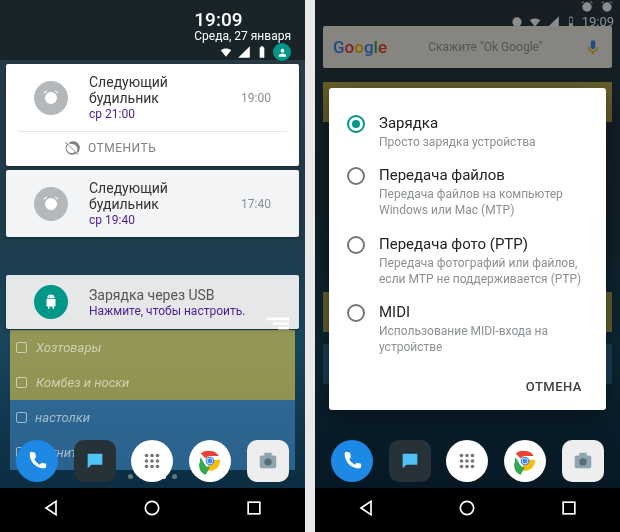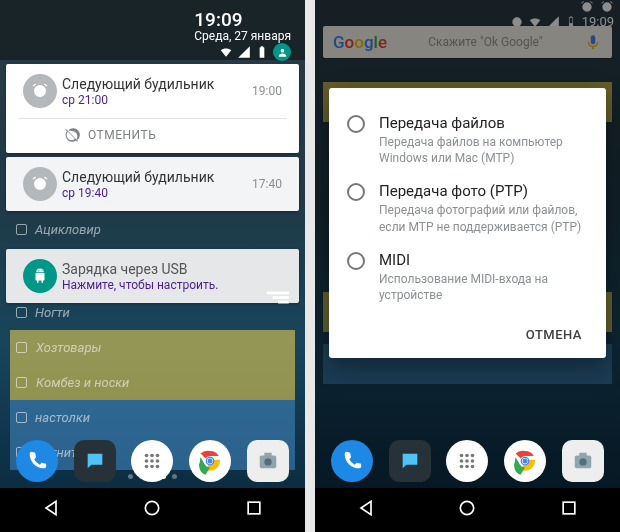--- a/index.html
+++ b/index.html
@@ -34,21 +34,21 @@
     padding:8px 14px 0 14px;
   }
   .shade-top .time{font-size:19px;font-weight:500;}
   .shade-top .date{font-size:12px;color:#ffffff;margin-top:-2px;}
   .notif-area{position:absolute;top:60px;left:0;right:0;}
   .card{
     background:#fff;border-radius:2px;margin:4px 6px;
     box-shadow:0 1px 3px rgba(0,0,0,.3);
     color:#333;
   }
-  .notif{display:flex;align-items:center;padding:10px 17px;gap:5px;}
+  .notif{display:flex;align-items:center;padding:10px 28px;gap:21px;}
   .nicon{width:34px;height:34px;border-radius:50%;background:#b5b8bb;display:flex;align-items:center;justify-content:center;}
   .nicon svg{width:18px;height:18px;fill:#fff;}
   .nicon.teal{background:#009688;}
   .nbody{flex:1;min-width:0;}
   .ntitle{font-size:14px;color:#333;}
   .nsub{font-size:12px;color:#4c1d95;margin-top:1px;}
   .ntime{font-size:12px;color:#8a8f93;margin-left:6px;}
   .divider{height:1px;background:#e3e5e7;margin:0 12px;}
   .action{display:flex;align-items:center;gap:8px;padding:8px 12px 10px 58px;font-size:12px;color:#7d8285;letter-spacing:.5px;}
   .action svg{width:16px;height:16px;fill:#7d8285;}
@@ -66,21 +66,21 @@
   .bg-dots span{width:5px;height:5px;border-radius:50%;background:rgba(255,255,255,.35);}
   .bg-dots span.active{background:#fff;}
 
   
   .dock{position:absolute;bottom:44px;left:0;right:0;height:54px;display:flex;justify-content:space-around;align-items:center;padding:0 8px;}
   .app{width:42px;height:42px;border-radius:50%;display:flex;align-items:center;justify-content:center;}
   .nav{position:absolute;bottom:0;left:0;right:0;height:44px;background:#000;display:flex;justify-content:space-around;align-items:center;}
   .nav svg{width:20px;height:20px;fill:#fff;}
 
   
-  .gbar{position:absolute;top:26px;left:8px;right:8px;height:32px;background:#f5f2ea;border-radius:2px;display:flex;align-items:center;padding:0 10px;gap:10px;box-shadow:0 1px 2px rgba(0,0,0,.2);}
+  .gbar{position:absolute;top:26px;left:8px;right:8px;height:42px;background:#f5f2ea;border-radius:2px;display:flex;align-items:center;padding:0 10px;gap:10px;box-shadow:0 1px 2px rgba(0,0,0,.2);}
   .glogo{font-size:17px;font-weight:500;}
   .g1{color:#4285F4}.g2{color:#EA4335}.g3{color:#FBBC05}.g4{color:#34A853}
   .gph{flex:1;text-align:center;font-size:12px;color:#9c9a91;}
   .mic{width:18px;height:18px;}
   .scrim{position:absolute;inset:0;background:rgba(0,0,0,.45);}
   .dialog{
     position:absolute;left:14px;right:14px;top:88px;
     background:#fff;border-radius:3px;padding:18px 18px 8px 18px;
     box-shadow:0 8px 24px rgba(0,0,0,.4);
     color:#333;
@@ -331,20 +331,27 @@
     <div class="r-strip y"></div>
     <div class="r-strip y" style="margin-top:170px"></div>
     <div class="r-strip b"></div>
   </div>
 
   <div class="scrim"></div>
 
   <div class="dialog">
 
     <div class="opt">
+      <span class="radio sel"></span>
+      <div>
+        <div class="olabel">Зарядка</div>
+        <div class="odesc">Просто зарядка устройства</div>
+      </div>
+    </div>
+    <div class="opt">
       <span class="radio"></span>
       <div>
         <div class="olabel">Передача файлов</div>
         <div class="odesc">Передача файлов на компьютер Windows или Mac (MTP)</div>
       </div>
     </div>
     <div class="opt">
       <span class="radio"></span>
       <div>
         <div class="olabel">Передача фото (PTP)</div>

